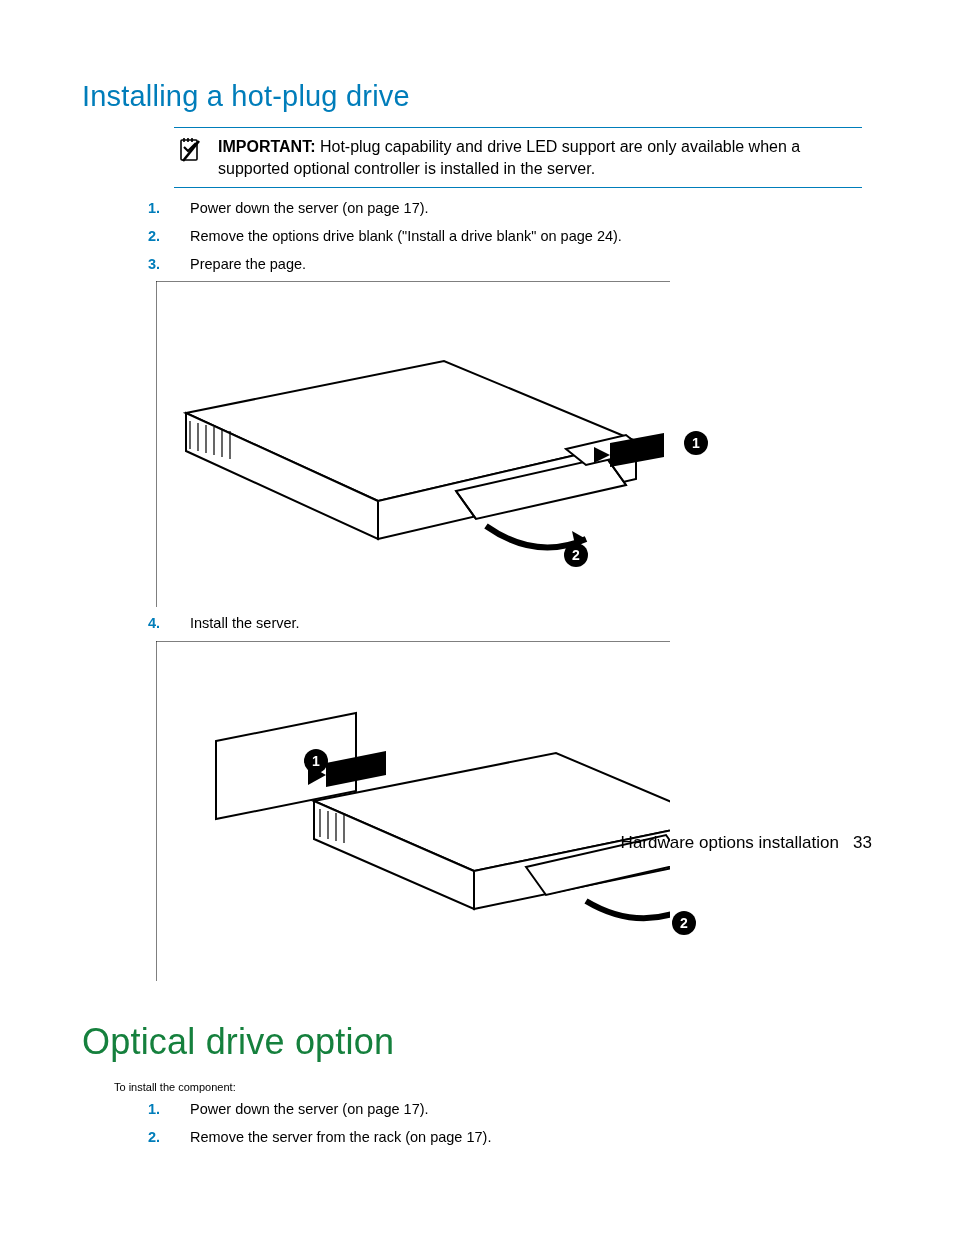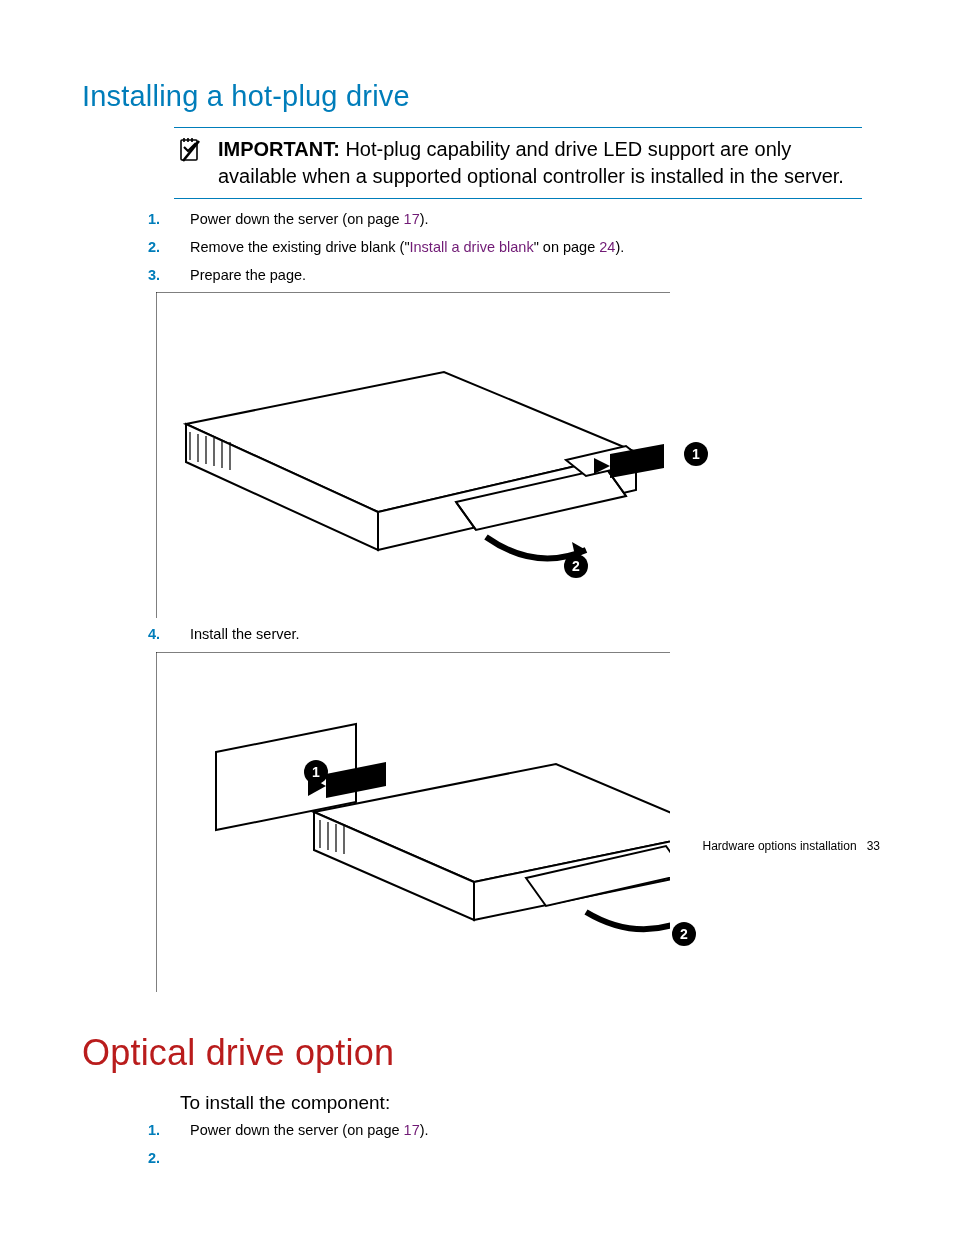--- a/index.html
+++ b/index.html
@@ -1,31 +1,31 @@
 <!DOCTYPE html>
 <html><head>
 <meta charset="utf-8">
 <style>
   * { box-sizing: border-box; margin: 0; padding: 0; }
   html, body { width: 954px; height: 1235px; background: #fff; font-family: "Futura", "Trebuchet MS", Arial, sans-serif; color: #000; }
   .page { position: relative; width: 954px; height: 901px; padding: 80px 82px 60px 82px; }
   .h2 { color: #007dba; font-size: 29px; font-weight: 400; margin-bottom: 14px; letter-spacing: 0.2px; }
-  .h1 { color: #b91c1c; font-size: 36px; font-weight: 400; margin: 40px 0 18px 0; letter-spacing: 0.2px; }
-  .callout { display: flex; align-items: flex-start; border-top: 1px solid #007dba; border-bottom: 1px solid #007dba; padding: 8px 0 8px 0; margin: 0 10px 10px 92px; font-size: 20px; line-height: 1.35; justify-content: space-between; }
+  .h1 { color: #15803d; font-size: 36px; font-weight: 400; margin: 40px 0 18px 0; letter-spacing: 0.2px; }
+  .callout { display: flex; align-items: flex-start; border-top: 1px solid #007dba; border-bottom: 1px solid #007dba; padding: 8px 0 8px 0; margin: 0 10px 10px 92px; font-size: 16px; line-height: 1.35; justify-content: space-between; }
   .callout-icon { flex: 0 0 44px; padding-left: 4px; }
   .callout-body { flex: 1; }
   .callout-body .label { font-weight: 700; }
   .steps { margin-left: 66px; }
   .step { display: flex; align-items: baseline; margin: 6px 0; font-size: 14.5px; line-height: 1.5; }
   .step .num { color: #007dba; font-weight: 700; width: 42px; flex: 0 0 42px; }
-  .link { color: #701a75; }
-  .intro { margin-left: 98px; font-size: 19px; margin-bottom: 6px; }
+  .link { color: #000000; }
+  .intro { margin-left: 32px; font-size: 11px; margin-bottom: 6px; }
   .figure { margin: 6px 0 6px 74px; }
   .figure svg { display: block; }
-  .footer { position: absolute; bottom: 48px; right: 74px; font-size: 12px; }
+  .footer { position: absolute; bottom: 48px; right: 82px; font-size: 17px; }
 </style>
 </head>
 <body>
 
 <div class="page">
 
   <div class="h2">Installing a hot-plug drive</div>
 
   <div class="callout">
     <div class="callout-icon">
@@ -45,21 +45,21 @@
   <div class="steps">
     <div class="step">
       <span class="num">1.</span>
       <span>
         <span>Power down the server (on page </span><span class="link">17</span><span>).</span>
       </span>
     </div>
     <div class="step">
       <span class="num">2.</span>
       <span>
-        <span>Remove the existing drive blank ("</span><span class="link">Install a drive blank</span><span>" on page </span><span class="link">24</span><span>).</span>
+        <span>Remove the options drive blank ("</span><span class="link">Install a drive blank</span><span>" on page </span><span class="link">24</span><span>).</span>
       </span>
     </div>
     <div class="step">
       <span class="num">3.</span>
       <span>Prepare the page.</span>
     </div>
   </div>
 
   <div class="figure">
     <svg width="514" height="326" viewBox="0 0 514 326">
@@ -261,20 +261,23 @@
   <div class="intro">To install the component:</div>
   <div class="steps">
     <div class="step">
       <span class="num">1.</span>
       <span>
         <span>Power down the server (on page </span><span class="link">17</span><span>).</span>
       </span>
     </div>
     <div class="step">
       <span class="num">2.</span>
+      <span>
+        <span>Remove the server from the rack (on page </span><span class="link">17</span><span>).</span>
+      </span>
     </div>
   </div>
 
   <div class="footer">
     <span>Hardware options installation</span>&nbsp;&nbsp;&nbsp;<span>33</span>
   </div>
 
 </div>
 
 </body></html>

